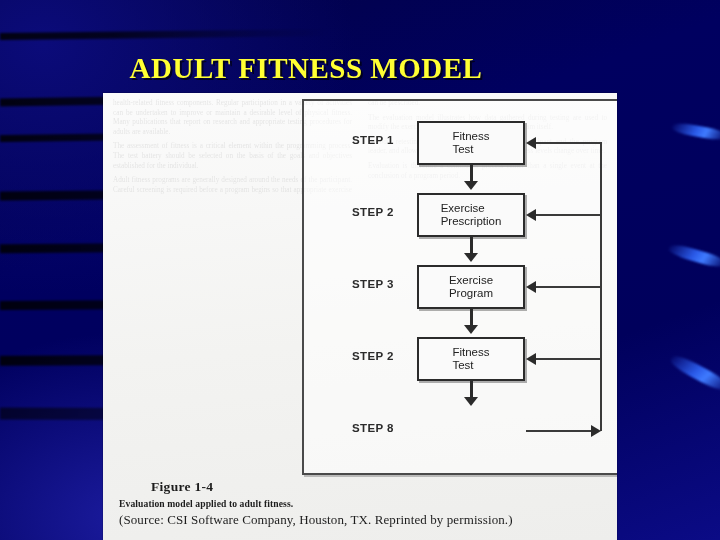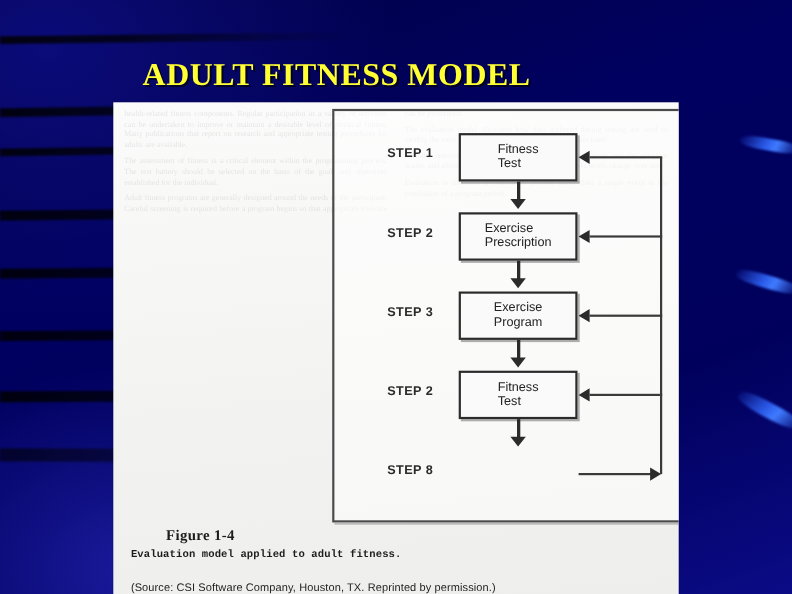--- a/index.html
+++ b/index.html
@@ -125,25 +125,25 @@
 
   
   #caption{
     position:absolute;left:16px;top:386px;width:420px;color:#1d1d1d;
   }
   #cap-num{
     font-family:"Liberation Serif", serif;font-weight:bold;font-size:13.5px;
     letter-spacing:.3px;margin-bottom:3px;margin-left:32px;
   }
   #cap-desc{
-    font-family:Liberation Mono, monospace;font-weight:bold;font-size:9.6px;
-    margin-bottom:20px;letter-spacing:.1px;
+    font-family:Liberation Serif, serif;font-weight:bold;font-size:9.6px;
+    margin-bottom:3px;letter-spacing:.1px;
   }
   #cap-src{
-    font-family:Liberation Sans, sans-serif;font-size:10px;letter-spacing:.1px;
+    font-family:Liberation Serif, serif;font-size:13px;letter-spacing:.1px;
   }
 </style>
 </head>
 <body>
 
 <div id="slide">
 
   <div class="band b1"></div>
   <div class="band b2"></div>
   <div class="band b3"></div>

